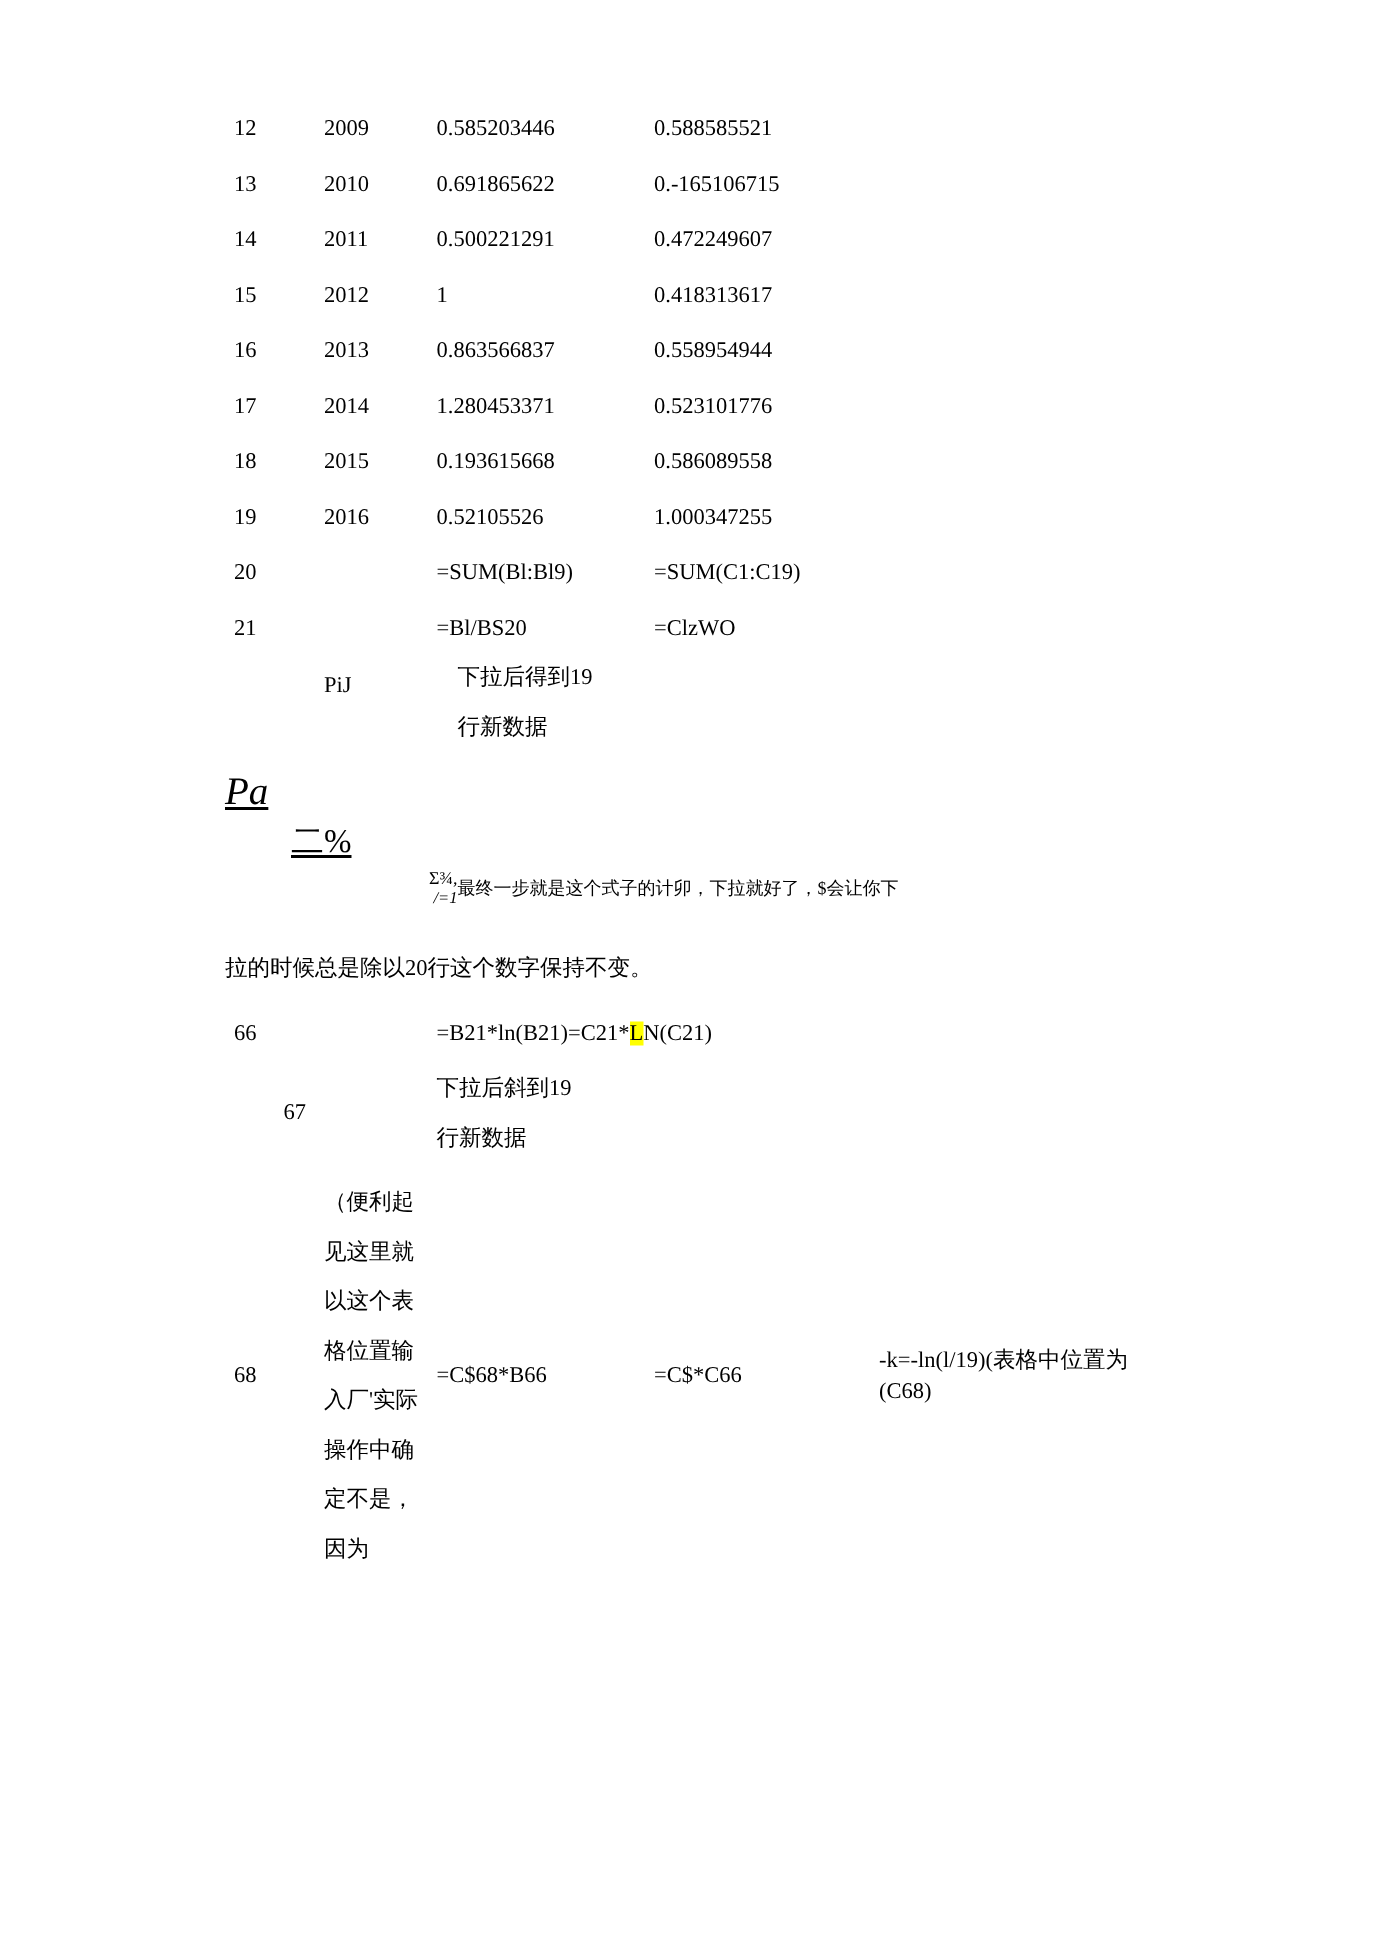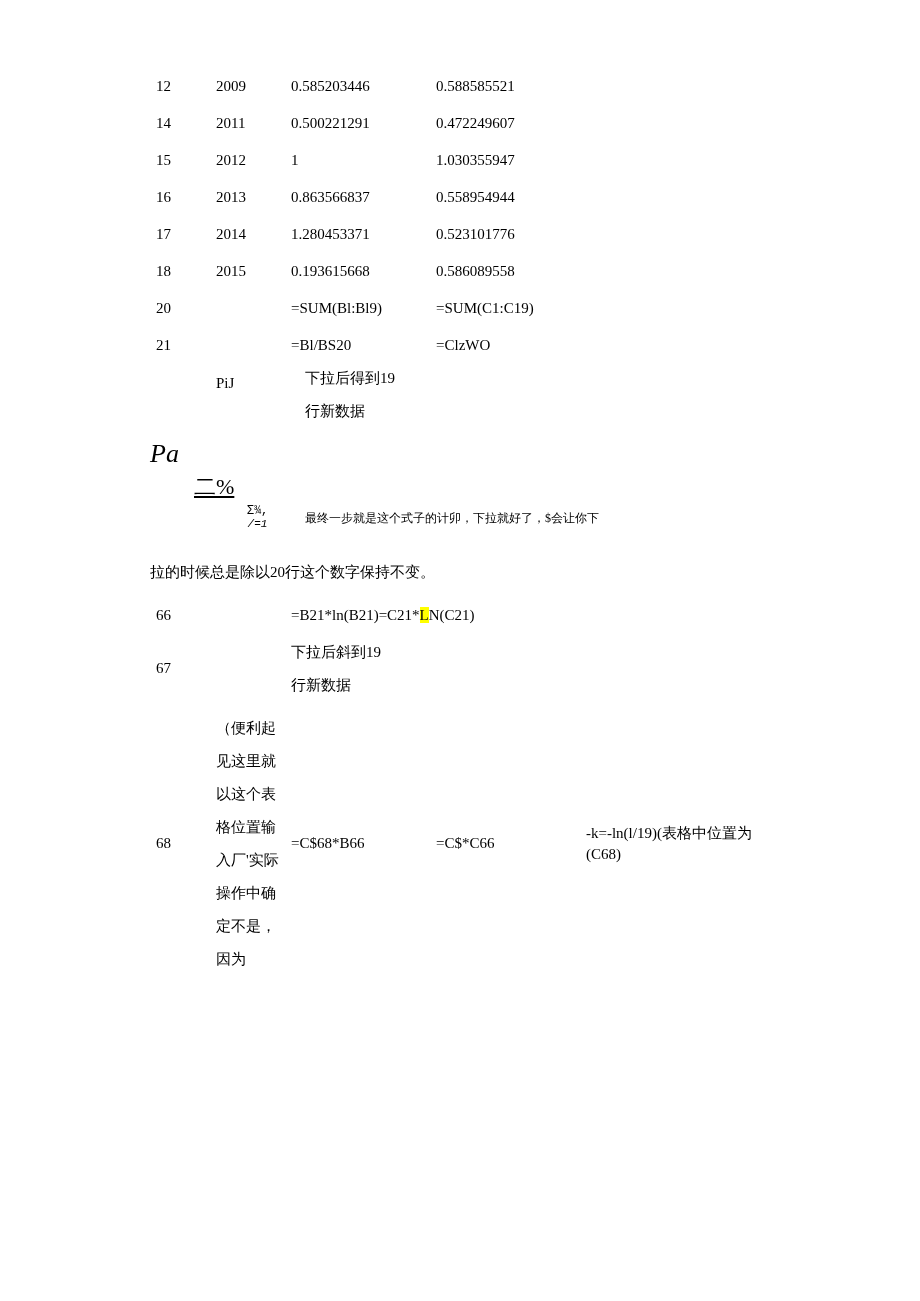--- a/index.html
+++ b/index.html
@@ -32,39 +32,40 @@
   .pij-row td { vertical-align: middle; }
   .sub { padding-left: 14px; }
   .pa-block {
     margin-top: 6px;
     margin-bottom: 6px;
   }
   .pa-italic {
     font-style: italic;
     font-size: 26px;
     font-family: "Times New Roman", serif;
+    text-decoration: underline;
   }
   .er-pct {
     font-size: 22px;
     margin-left: 44px;
     font-family: "SimSun", serif;
   }
   .er-pct u { text-decoration: underline; }
   .sigma-line {
     display: flex;
     align-items: center;
     margin-top: 2px;
   }
   .sigma {
     font-size: 12px;
     margin-left: 60px;
     width: 95px;
-    text-align: center;
+    text-align: right;
     line-height: 1.1;
-    font-family: Liberation Mono, monospace;
+    font-family: Liberation Serif, serif;
   }
   .sigma-sub {
     font-size: 11px;
     font-style: italic;
   }
   .sigma-text {
     font-size: 12px;
     text-align: justify;
   }
   .para {
@@ -99,31 +100,38 @@
     </colgroup>
     <tbody>
       <tr>
         <td>12</td>
         <td>2009</td>
         <td>0.585203446</td>
         <td>0.588585521</td>
         <td></td>
       </tr>
       <tr>
+        <td>13</td>
+        <td>2010</td>
+        <td>0.691865622</td>
+        <td>0.-165106715</td>
+        <td></td>
+      </tr>
+      <tr>
         <td>14</td>
         <td>2011</td>
         <td>0.500221291</td>
         <td>0.472249607</td>
         <td></td>
       </tr>
       <tr>
         <td>15</td>
         <td>2012</td>
         <td>1</td>
-        <td>1.030355947</td>
+        <td>0.418313617</td>
         <td></td>
       </tr>
       <tr>
         <td>16</td>
         <td>2013</td>
         <td>0.863566837</td>
         <td>0.558954944</td>
         <td></td>
       </tr>
       <tr>
@@ -131,20 +139,27 @@
         <td>2014</td>
         <td>1.280453371</td>
         <td>0.523101776</td>
         <td></td>
       </tr>
       <tr>
         <td>18</td>
         <td>2015</td>
         <td>0.193615668</td>
         <td>0.586089558</td>
+        <td></td>
+      </tr>
+      <tr>
+        <td>19</td>
+        <td>2016</td>
+        <td>0.52105526</td>
+        <td>1.000347255</td>
         <td></td>
       </tr>
       <tr>
         <td>20</td>
         <td></td>
         <td>=SUM(Bl:Bl9)</td>
         <td>=SUM(C1:C19)</td>
         <td></td>
       </tr>
       <tr class="pij-row">
@@ -186,21 +201,21 @@
     <tbody>
       <tr>
         <td>66</td>
         <td></td>
         <td colspan="2">
           <span>=B21*ln(B21)=C21*</span><span class="hl">L</span><span>N(C21)</span>
         </td>
         <td></td>
       </tr>
       <tr>
-        <td style="vertical-align:middle;">67</td>
+        <td style="vertical-align:middle;text-align:right;">67</td>
         <td></td>
         <td>
           <div>下拉后斜到19</div>
           <div style="margin-top:12px;">行新数据</div>
         </td>
         <td></td>
         <td></td>
       </tr>
       <tr>
         <td style="vertical-align:middle;">68</td>

